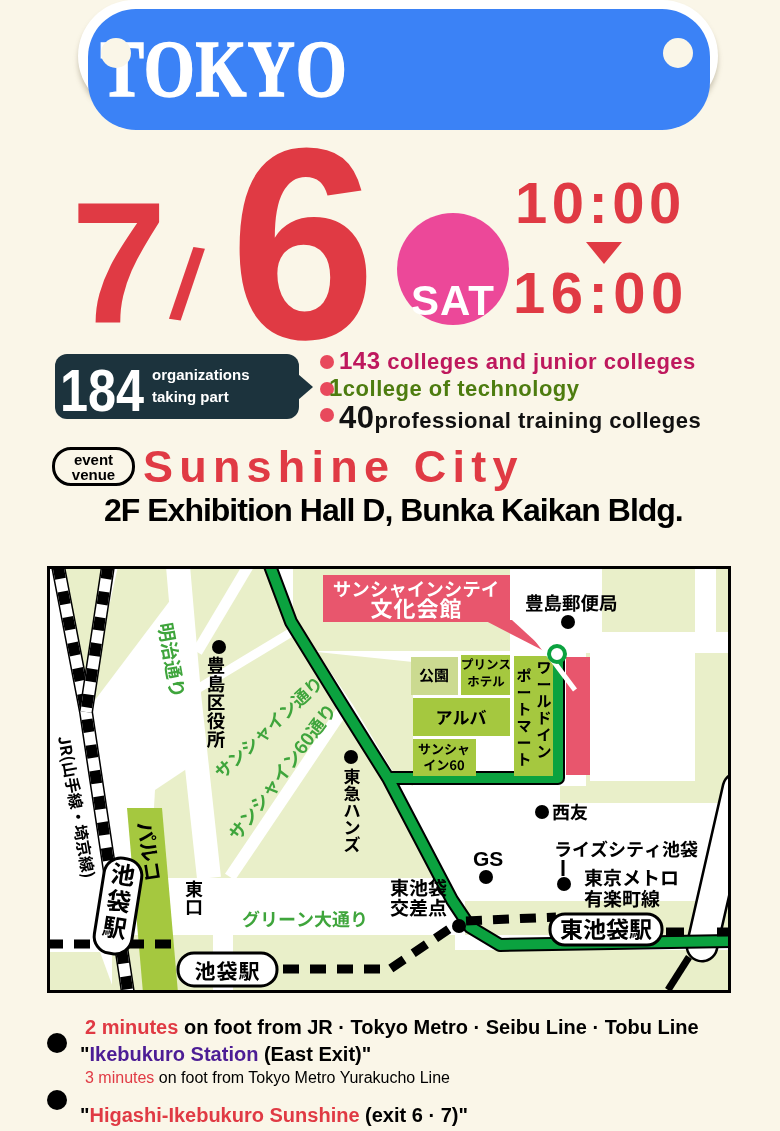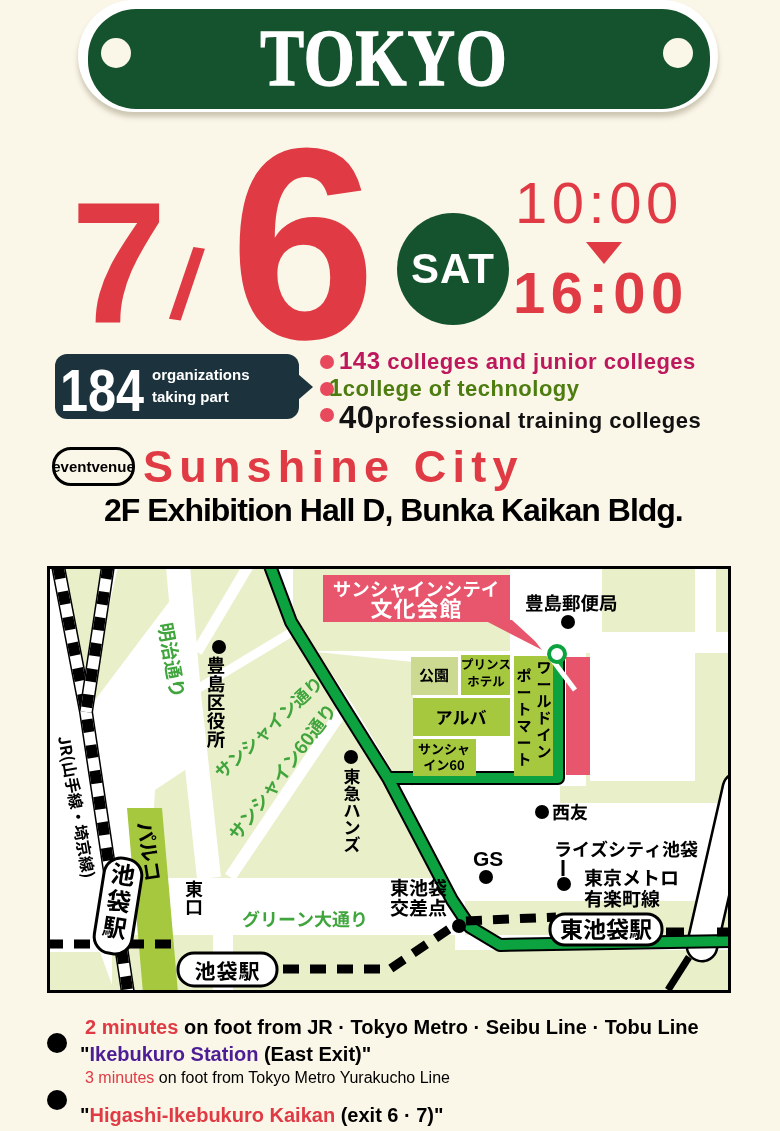--- a/index.html
+++ b/index.html
@@ -1,38 +1,38 @@
 <!DOCTYPE html>
 <html><head><meta charset="utf-8"><style>
 html,body{margin:0;padding:0}
 body{width:780px;height:1131px;background:#faf6e8;font-family:"Liberation Sans",sans-serif;position:relative;overflow:hidden}
 .abs{position:absolute}
 </style></head><body>
 
 <div class="abs" style="left:78px;top:0;width:640px;height:112px;background:#fff;border-radius:56px;box-shadow:0 5px 5px rgba(120,110,80,.35)"></div>
 
-<div class="abs" style="left:88px;top:9px;width:622px;height:100px;background:#14532d;border-radius:48px;display:flex;align-items:center;justify-content:center">
+<div class="abs" style="left:88px;top:9px;width:622px;height:121px;background:#3b82f6;border-radius:48px;display:flex;align-items:center;justify-content:flex-start">
 <span style="font-family:'Liberation Serif',serif;font-weight:bold;font-size:80px;color:#fff;transform:scaleX(.82) translateX(-18px);letter-spacing:1px;margin-top:-1px;-webkit-text-stroke:1.5px #fff">TOKYO</span>
 </div>
 
 <div class="abs" style="left:101px;top:38px;width:30px;height:30px;background:#faf6e8;border-radius:50%"></div>
 
 <div class="abs" style="left:663px;top:38px;width:30px;height:30px;background:#faf6e8;border-radius:50%"></div>
 
 <div class="abs" style="left:71px;top:176px;font-size:172px;font-weight:bold;color:#e03a44;line-height:1">7</div>
 
 <div class="abs" style="left:173px;top:234px;font-size:100px;font-weight:bold;color:#e03a44;line-height:1;transform:rotate(8deg)">/</div>
 
 <div class="abs" style="left:230px;top:107px;font-size:273px;font-weight:bold;color:#e03a44;line-height:1;transform:scaleX(.96);transform-origin:left">6</div>
 
-<div class="abs" style="left:397px;top:213px;width:112px;height:112px;background:#14532d;border-radius:50%;display:flex;align-items:center;justify-content:center">
+<div class="abs" style="left:397px;top:213px;width:112px;height:112px;background:#ec4899;border-radius:50%;display:flex;align-items:flex-end;justify-content:center">
 <span style="color:#fff;font-weight:bold;font-size:42px;letter-spacing:1px">SAT</span>
   </div>
 
-<div class="abs" style="left:515px;top:174px;font-size:58px;font-weight:normal;color:#e03a44;line-height:1;letter-spacing:4.5px">10:00</div>
+<div class="abs" style="left:515px;top:174px;font-size:58px;font-weight:bold;color:#e03a44;line-height:1;letter-spacing:4.5px">10:00</div>
 
 <div class="abs" style="left:586px;top:242px;width:0;height:0;border-left:18px solid transparent;border-right:18px solid transparent;border-top:22px solid #e03a44"></div>
 
 <div class="abs" style="left:513px;top:264px;font-size:58px;font-weight:bold;color:#e03a44;line-height:1;letter-spacing:5.5px">16:00</div>
 
 <div class="abs" style="left:55px;top:354px;width:244px;height:65px;background:#1c333d;border-radius:12px"></div>
 
 <div class="abs" style="left:298px;top:374px;width:0;height:0;border-top:13px solid transparent;border-bottom:13px solid transparent;border-left:15px solid #1c333d"></div>
 
 <div class="abs" style="left:60px;top:361px;font-size:60px;font-weight:bold;color:#fff;line-height:1;transform:scaleX(.84);transform-origin:left">184</div>
@@ -44,21 +44,21 @@
 <div class="abs" style="left:320px;top:382px;width:14px;height:14px;border-radius:50%;background:#e8495c"></div>
 
 <div class="abs" style="left:320px;top:408px;width:14px;height:14px;border-radius:50%;background:#e8495c"></div>
 
 <div class="abs" style="left:339px;top:347px;font-size:22px;font-weight:bold;color:#be185d;letter-spacing:0.5px"><span style="font-size:24px">143</span> colleges and junior colleges</div>
 
 <div class="abs" style="left:329px;top:374px;font-size:22px;font-weight:bold;color:#4d7c0f;letter-spacing:0.5px"><span style="font-size:24px">1</span>college of technology</div>
 
 <div class="abs" style="left:339px;top:400px;font-size:22px;font-weight:bold;color:#111;letter-spacing:0.5px"><span style="font-size:31px">40</span>professional training colleges</div>
 
-<div class="abs" style="left:52px;top:447px;width:83px;height:39px;border:3px solid #000;border-radius:19px;display:flex;flex-direction:row;align-items:center;justify-content:center;box-sizing:border-box">
+<div class="abs" style="left:52px;top:447px;width:83px;height:39px;border:3px solid #000;border-radius:19px;display:flex;flex-direction:column;align-items:center;justify-content:center;box-sizing:border-box">
 <span style="font-size:15px;font-weight:bold;line-height:15px;color:#000">event</span>
 <span style="font-size:15px;font-weight:bold;line-height:15px;color:#000">venue</span>
   </div>
 
 <div class="abs" style="left:143px;top:444px;font-size:45px;font-weight:bold;color:#e03a44;letter-spacing:6.2px;line-height:1">Sunshine City</div>
 
 <div class="abs" style="left:104px;top:494px;font-size:32px;font-weight:bold;color:#000;letter-spacing:-1px;line-height:1">2F Exhibition Hall D, Bunka Kaikan Bldg.</div>
 <svg width="684" height="427" viewBox="0 0 684 427" style="position:absolute;left:47px;top:566px">
 <defs id="glyphdefs">
       <path id="g28" d="M235 202 326 163C242 17 204 -151 204 -315C204 -479 242 -648 326 -794L235 -833C140 -678 85 -515 85 -315C85 -115 140 48 235 202Z"></path>
@@ -417,12 +417,12 @@
 <div class="abs" style="left:47px;top:1033px;width:20px;height:20px;border-radius:50%;background:#000"></div>
 
 <div class="abs" style="left:85px;top:1016px;font-size:20px;font-weight:bold;color:#000"><span style="color:#e03a44">2 minutes</span> on foot from JR&nbsp;·&nbsp;Tokyo Metro&nbsp;·&nbsp;Seibu Line&nbsp;·&nbsp;Tobu Line</div>
 
 <div class="abs" style="left:80px;top:1043px;font-size:20px;font-weight:bold;color:#000">"<span style="color:#4c1d95">Ikebukuro Station</span> (East Exit)"</div>
 
 <div class="abs" style="left:47px;top:1090px;width:20px;height:20px;border-radius:50%;background:#000"></div>
 
 <div class="abs" style="left:85px;top:1069px;font-size:16px;font-weight:normal;color:#000"><span style="color:#e03a44">3 minutes</span> on foot from Tokyo Metro Yurakucho Line</div>
 
-<div class="abs" style="left:80px;top:1104px;font-size:20px;font-weight:bold;color:#000">"<span style="color:#e03a44">Higashi-Ikebukuro Kaikan</span> (exit 6&nbsp;·&nbsp;7)"</div>
+<div class="abs" style="left:80px;top:1104px;font-size:20px;font-weight:bold;color:#000">"<span style="color:#e03a44">Higashi-Ikebukuro Sunshine</span> (exit 6&nbsp;·&nbsp;7)"</div>
 </body></html>

